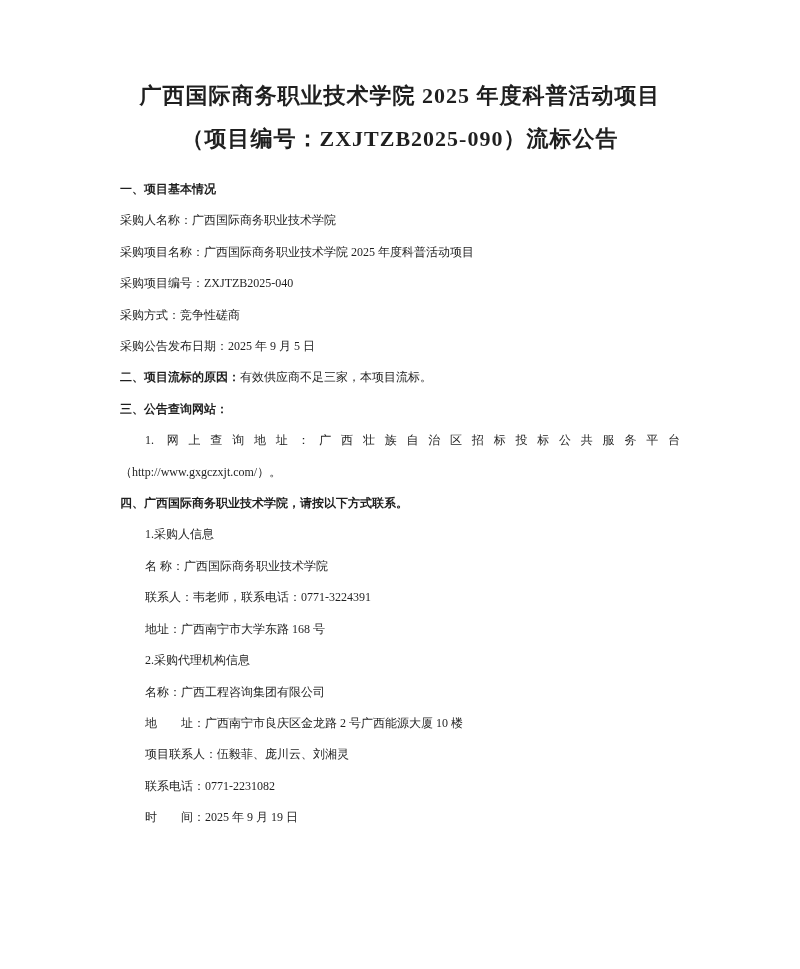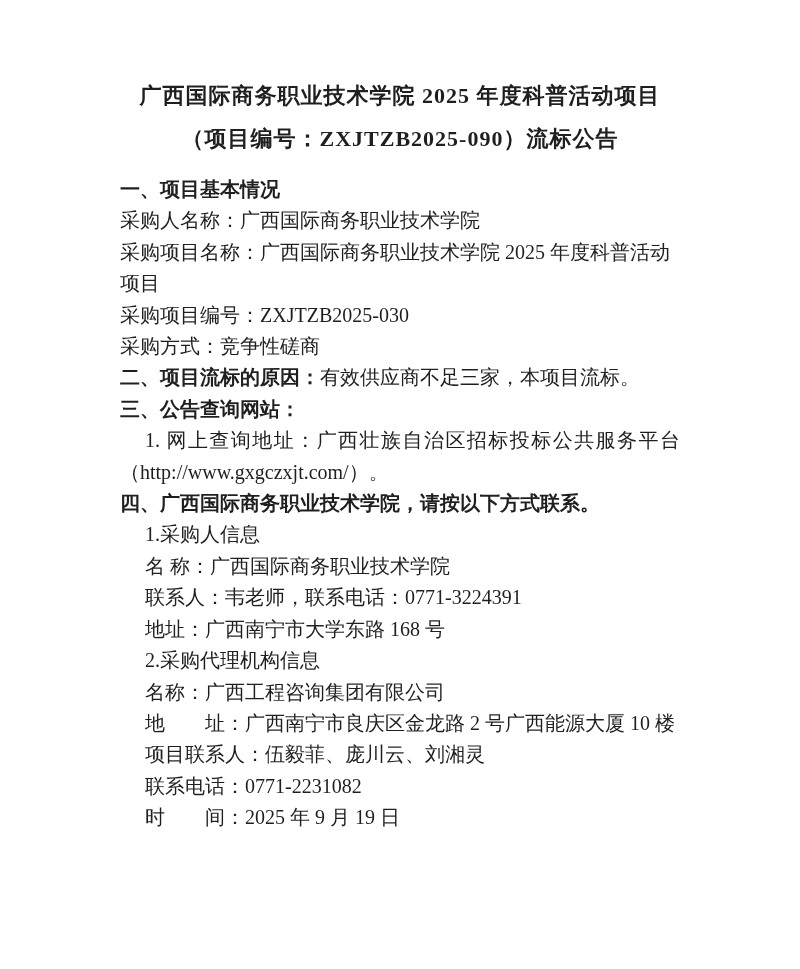--- a/index.html
+++ b/index.html
@@ -25,21 +25,21 @@
     font-size: 22px;
     font-weight: bold;
     line-height: 43px;
     letter-spacing: 1px;
   }
   .doc-body {
     position: absolute;
     top: 174px;
     left: 120px;
     width: 560px;
-    font-size: 20px;
+    font-size: 12px;
     line-height: 31.4px;
   }
   .line {
     white-space: pre-wrap;
   }
   .bold {
     font-weight: bold;
   }
   .indent {
     padding-left: 25px;
@@ -57,22 +57,23 @@
   <div class="title-block">
     <div>广西国际商务职业技术学院 2025 年度科普活动项目</div>
     <div>（项目编号：ZXJTZB2025-090）流标公告</div>
   </div>
 
   <div class="doc-body">
 
     <div class="line bold">一、项目基本情况</div>
     <div class="line">采购人名称：广西国际商务职业技术学院</div>
     <div class="line">采购项目名称：广西国际商务职业技术学院 2025 年度科普活动项目</div>
-    <div class="line">采购项目编号：ZXJTZB2025-030</div>
+    <div class="line">采购项目编号：ZXJTZB2025-040</div>
     <div class="line">采购方式：竞争性磋商</div>
+    <div class="line">采购公告发布日期：2025 年 9 月 5 日</div>
 
     <div class="line"><span class="bold">二、项目流标的原因：</span><span>有效供应商不足三家，本项目流标。</span></div>
 
     <div class="line bold">三、公告查询网站：</div>
     <div class="line indent justify-line">1. 网上查询地址：广西壮族自治区招标投标公共服务平台</div>
     <div class="line">（http://www.gxgczxjt.com/）。</div>
 
     <div class="line bold">四、广西国际商务职业技术学院，请按以下方式联系。</div>
     <div class="line indent">1.采购人信息</div>
     <div class="line indent">名 称：广西国际商务职业技术学院</div>

